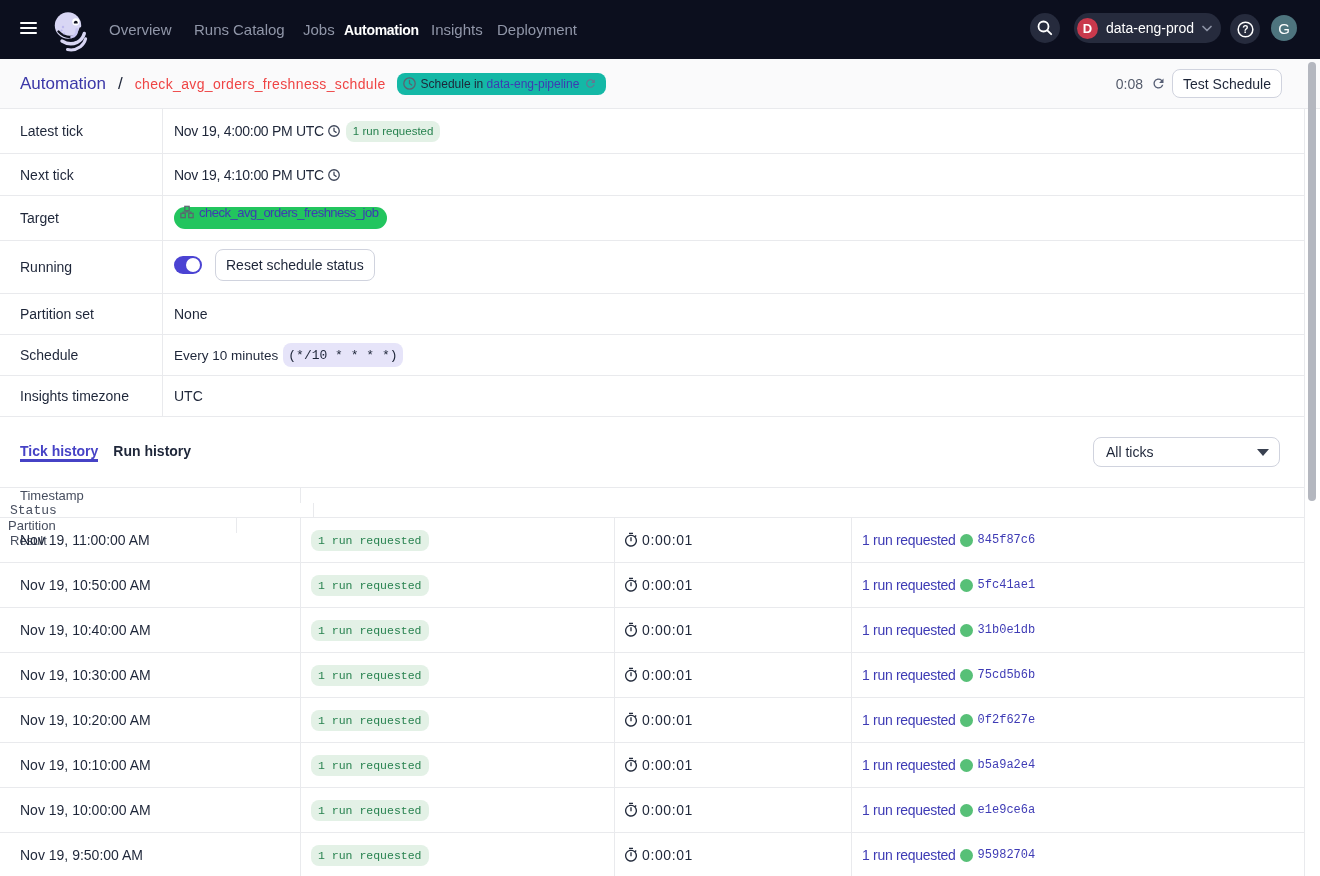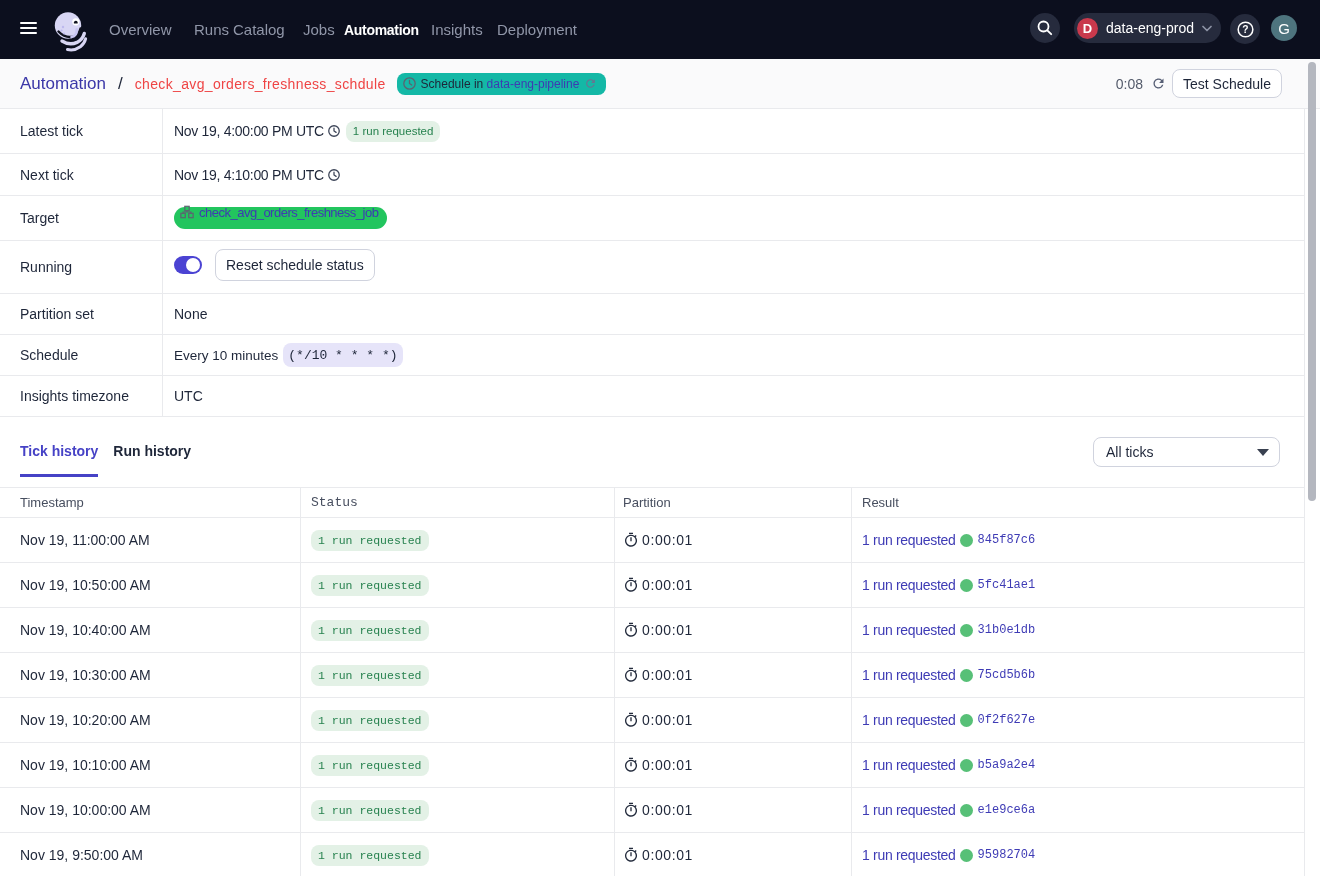--- a/index.html
+++ b/index.html
@@ -42,29 +42,29 @@
 .greenpill { height:21px; background:#E3F1E6; border-radius:8px; color:#27824F; font-size:11.5px; display:flex; align-items:center; padding:0 7px; }
 .graypill { height:22px; background:#22c55e; border-radius:11px; display:flex; align-items:center; padding:0 9px 12px 6px; gap:5px; }
 .graypill span { color:#3E3BB2; font-size:13px; letter-spacing:-0.5px; }
 .toggle { width:28px; height:18px; border-radius:9px; background:#4B43D3; position:relative; }
 .toggle::after { content:""; position:absolute; right:2px; top:2px; width:14px; height:14px; border-radius:50%; background:#fff; }
 .cronpill { height:24px; background:#E6E4F9; border-radius:8px; display:flex; align-items:center; padding:0 5px; font-family:"Liberation Mono",monospace; font-size:13px; color:#1E2639; white-space:pre; }
 
 
 .tabsrow { position:relative; height:71px; border-bottom:1px solid #E9EAED; }
 .tabs { position:absolute; left:20px; top:26px; display:flex; gap:15px; }
-.tab { font-size:14px; font-weight:700; color:#1E2639; padding-bottom:15px; }
+.tab { font-size:14px; font-weight:700; color:#1E2639; }
 .tab.active { color:#4642C6; border-bottom:3px solid #4642C6; }
 .select { position:absolute; right:24px; top:20px; width:187px; height:30px; border:1px solid #D0D3DE; border-radius:8px; display:flex; align-items:center; padding:0 10px 0 12px; font-size:14px; color:#1E2639; justify-content:space-between; }
 .caret { width:0; height:0; border-left:6px solid transparent; border-right:6px solid transparent; border-top:7px solid #394050; }
 
 
 .ttable { position:relative; }
 .trow { display:flex; border-bottom:1px solid #E9EAED; height:45px; }
-.trow.head { height:30px; }
+.trow.head { height:30px;flex-direction:column; }
 .tc { flex:none; display:flex; align-items:center; }
 .c1 { width:301px; border-right:1px solid #E9EAED; padding-left:20px; }
 .c2 { width:314px; border-right:1px solid #E9EAED; padding-left:10px;font-family:Liberation Mono, monospace; }
 .c3 { width:237px; border-right:1px solid #E9EAED; padding-left:8px; }
 .c4 { width:455px; padding-left:10px; }
 .trow.head .tc { font-size:13px; color:#474E5F; }
 .trow .ts { font-size:14px; color:#1E2639; }
 .dur { font-size:14px; color:#1E2639; letter-spacing:0.6px; }
 .rlink { font-size:14px; color:#3E3BB5; letter-spacing:-0.3px; }
 .dot { width:13px; height:13px; border-radius:50%; background:#57C077; margin:0 5px 0 4px; }

